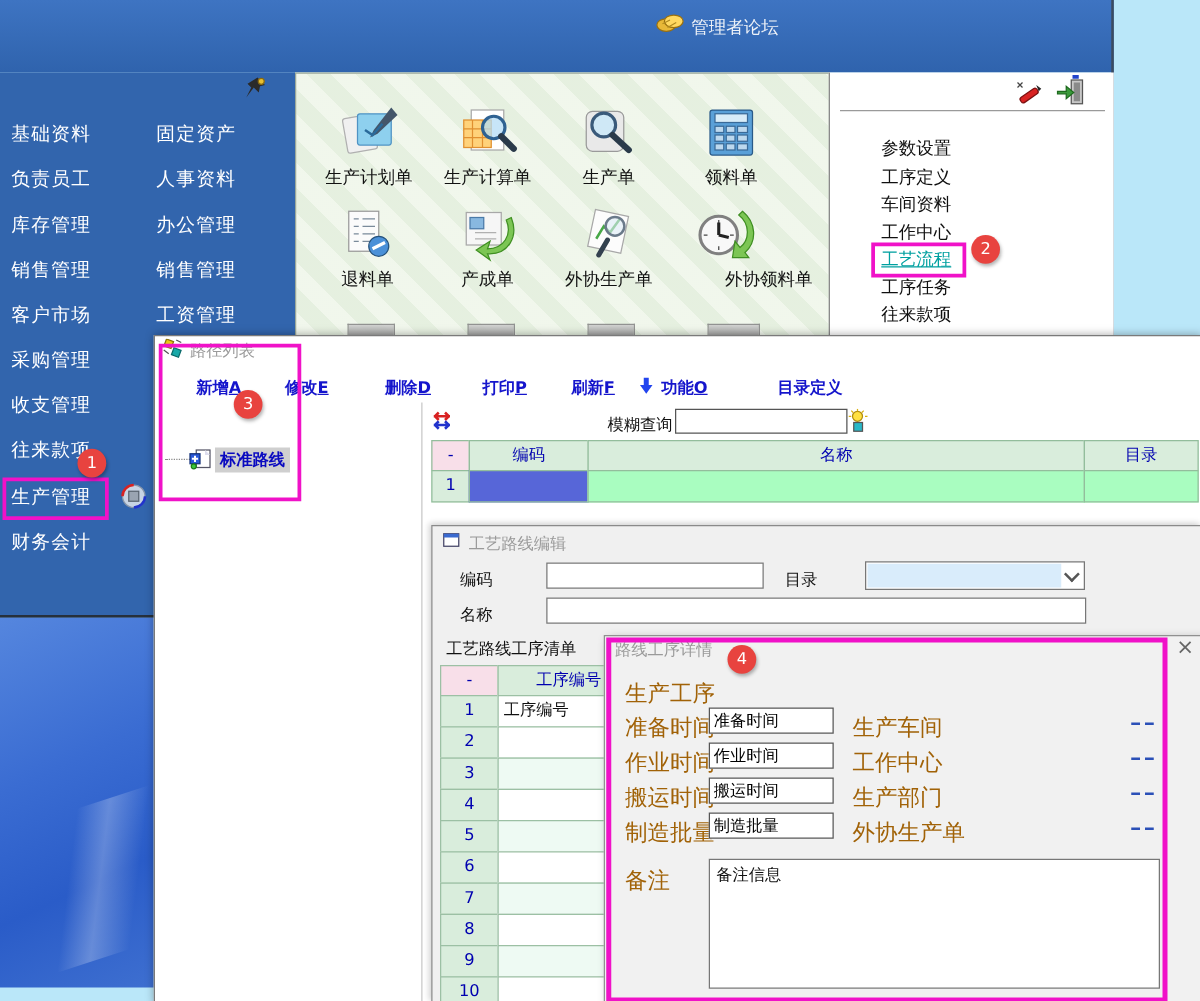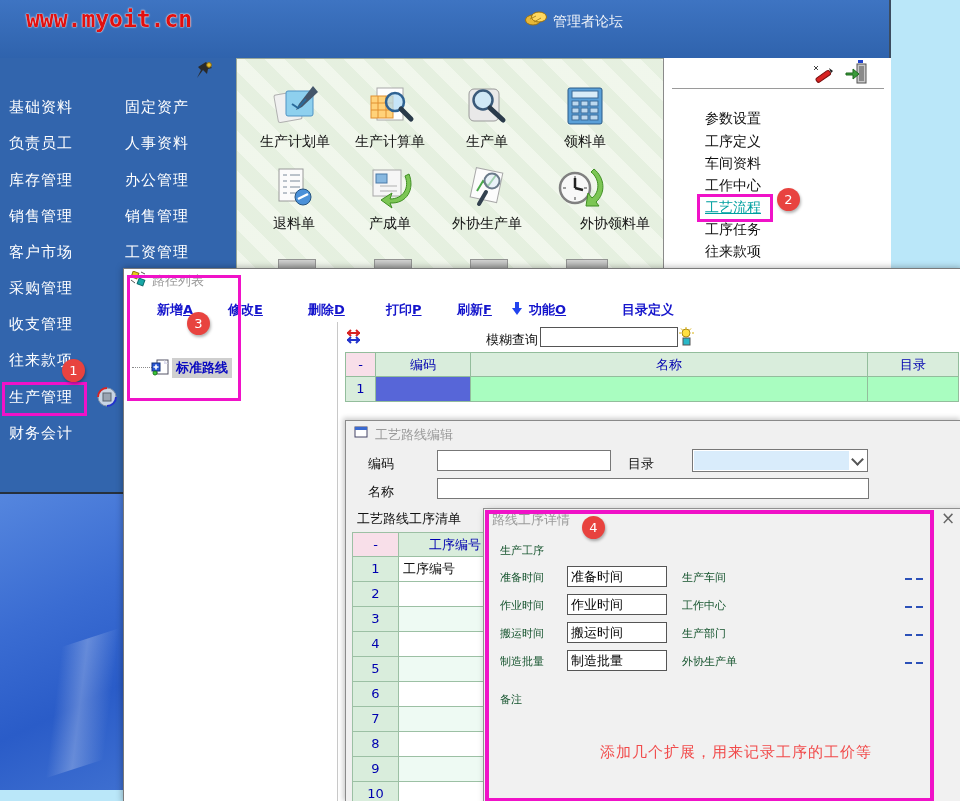--- a/index.html
+++ b/index.html
@@ -67,40 +67,39 @@
   .combo .chev{position:absolute;right:5px;top:50%;width:7px;height:7px;margin-top:-6px;
     border-right:2px solid #555;border-bottom:2px solid #555;transform:rotate(45deg);}
   .ecell{position:absolute;box-sizing:border-box;border:1px solid #9cc0a4;font-size:13px;line-height:23px;z-index:21;}
   .tint{background:#eefaf3;}
 
   
   .detail-dlg{left:483px;top:508px;width:477px;height:293px;background:#f1f1f1;border:1px solid #909090;
     box-shadow:3px 3px 8px rgba(0,0,0,.3);z-index:30;}
   .detail-title{left:492px;top:511px;color:#9a9a9a;font-size:13px;z-index:31;}
   .close-x{left:941px;top:508px;font-size:17px;color:#666;z-index:31;cursor:pointer;}
-  .d-label{font-size:11px;color:#14532d;z-index:31;font-family:Liberation Serif, serif;}
+  .d-label{font-size:18px;color:#a16207;z-index:31;font-family:Liberation Serif, serif;}
   .d-input{position:absolute;width:92px;height:19px;border:1px solid #555;background:#fff;font-size:13px;padding:0 3px;z-index:31;}
   .dash{position:absolute;width:7px;height:2px;background:#2b50b8;z-index:31;}
   .notebox{left:567px;top:687px;width:359px;height:102px;background:#fff;border:1px solid #777;z-index:31;}
   .annotation{left:600px;top:743px;color:#f14b4b;font-size:15px;z-index:32;letter-spacing:1px;}
 
   
   .pinkbox{position:absolute;border:3px solid #f012c8;z-index:40;pointer-events:none;}
   .badge{position:absolute;width:23px;height:23px;border-radius:50%;background:#e8433f;color:#fff;font-size:13px;
     text-align:center;line-height:23px;z-index:41;box-shadow:1px 2px 3px rgba(0,0,0,.3);}
 </style>
 </head>
 <body>
 
 <div id="screen">
 
   <div class="abs wallpaper"></div>
 
   <div class="abs banner"></div>
-  <div class="abs site">www.myoit.cn</div>
   <svg class="abs" style="left:524px;top:9px;z-index:3" width="24" height="18" viewBox="0 0 24 18">
     <ellipse cx="9" cy="11" rx="7.5" ry="5" fill="#e8b838" stroke="#9a7010"></ellipse>
     <ellipse cx="15" cy="8" rx="7.5" ry="5" fill="#ffd860" stroke="#9a7010"></ellipse>
     <path d="M6 10 l6 -3 M10 13 l7 -4" stroke="#b08a20" fill="none"></path>
   </svg>
   <div class="abs forum">管理者论坛</div>
   <div class="abs win-right-edge"></div>
 
   <div class="abs sidebar"></div>
   <div class="abs sb-item" style="left:9px;top:98px">基础资料</div>
@@ -362,21 +361,23 @@
   <input class="abs d-input" style="left: 567px; top: 650px;" type="text" value="制造批量">
   <div class="abs d-label" style="left:682px;top:654px">外协生产单</div>
   <div class="abs combo" style="left:755px;top:649px;width:139px;height:23px">
       <span class="fill"></span>
       <span class="chev"></span>
     </div>
   <div class="abs dash" style="left:905px;top:662px"></div>
     <div class="abs dash" style="left:916px;top:662px"></div>
 
   <div class="abs d-label" style="left:500px;top:692px">备注</div>
-  <div class="abs annotation">添加几个扩展，用来记录工序的工价等</div>
+  <div class="abs notebox">
+    <span style="position:absolute;left:5px;top:3px;font-size:13px">备注信息</span>
+  </div>
 
   <div class="pinkbox" style="left:2px;top:382px;width:79px;height:28px"></div>
   <div class="pinkbox" style="left:697px;top:194px;width:70px;height:22px"></div>
   <div class="pinkbox" style="left:127px;top:275px;width:108px;height:120px"></div>
   <div class="pinkbox" style="left:485px;top:510px;width:441px;height:284px;border-width:4px"></div>
 
   <div class="badge" style="left:62px;top:359px">1</div>
   <div class="badge" style="left:777px;top:188px">2</div>
   <div class="badge" style="left:187px;top:312px">3</div>
   <div class="badge" style="left:582px;top:516px">4</div>

